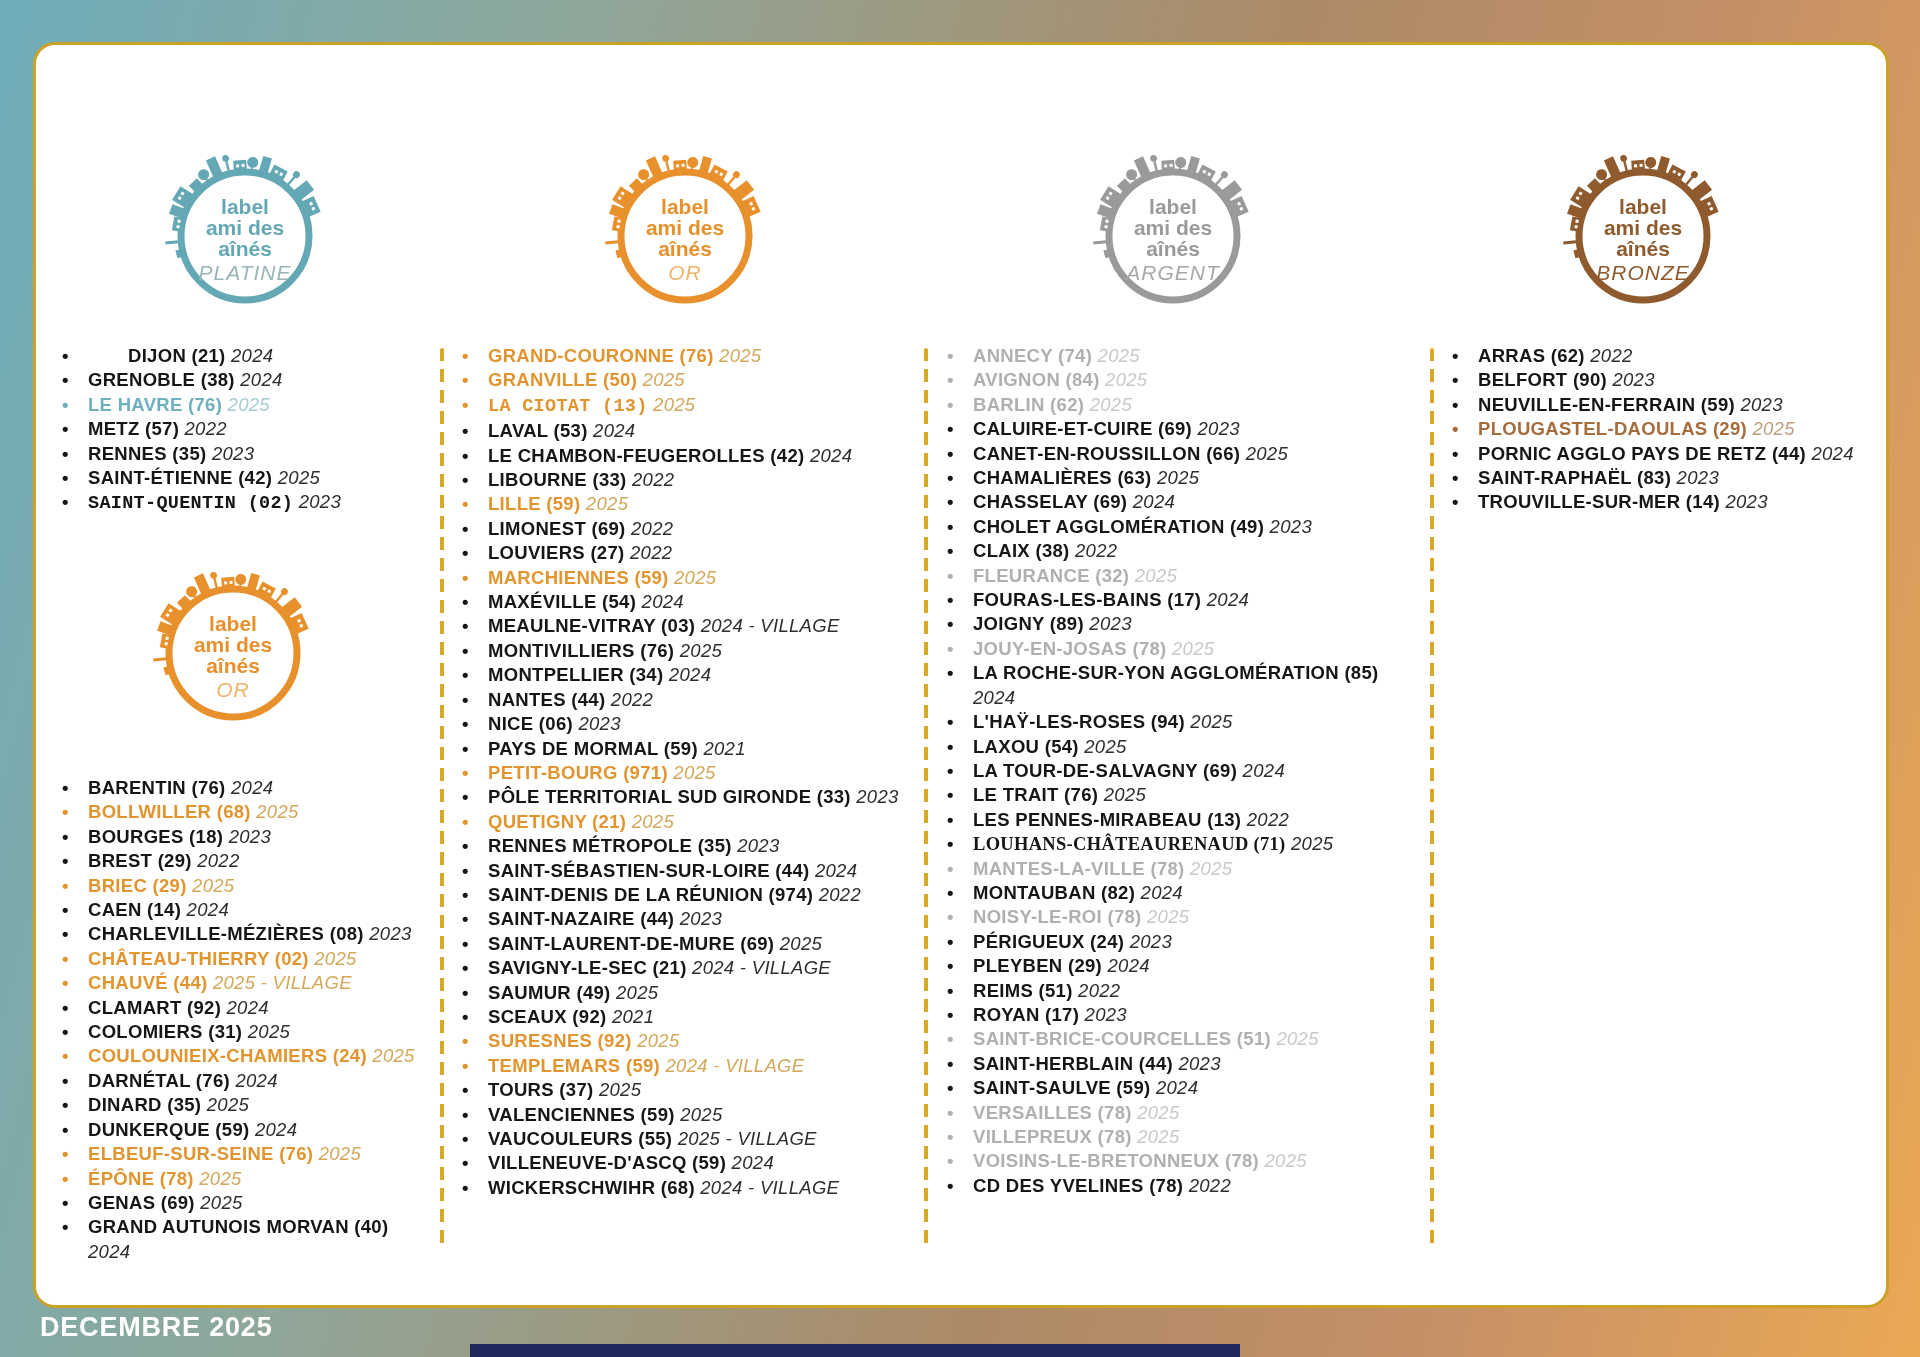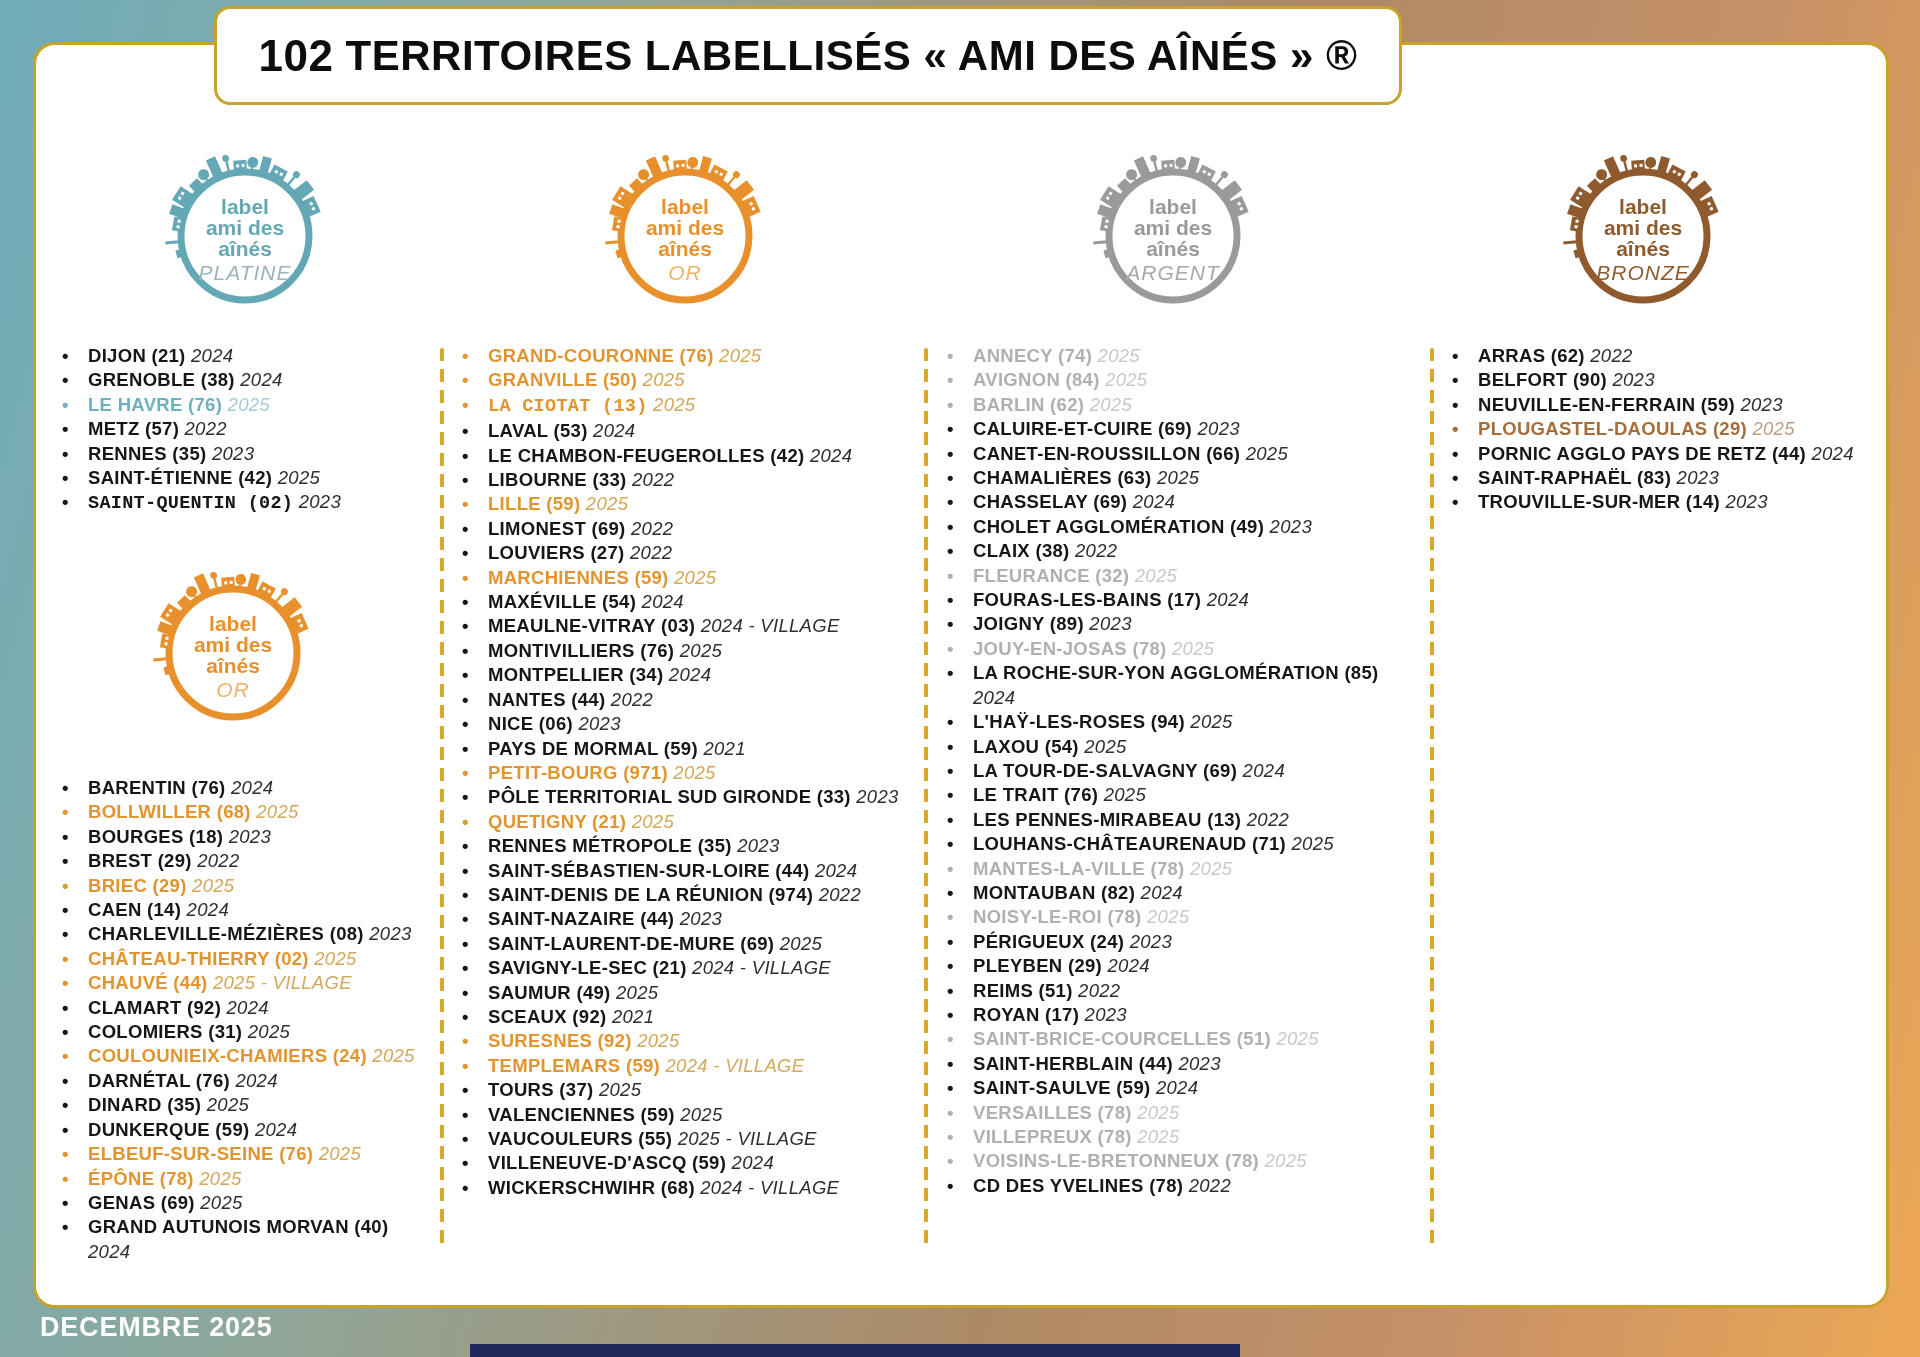--- a/index.html
+++ b/index.html
@@ -37,24 +37,20 @@
   .footer-date{position:absolute;left:40px;top:1312px;font-size:27px;font-weight:800;
     color:#ffffff;letter-spacing:.8px;z-index:6;}
   .navy-bar{position:absolute;left:470px;top:1344px;width:770px;height:13px;background:#20285C;}
 </style>
 </head>
 <body>
 
 <div id="canvas">
   <div class="main-card"></div>
 
-  <div class="title-card">
-    <span class="t-num">102</span>
-      <span class="t-rest"> TERRITOIRES LABELLISÉS « AMI DES AÎNÉS » ®</span>
-  </div>
 
   <div class="badge badge-platine">
       <svg viewBox="0 0 190 200" xmlns="http://www.w3.org/2000/svg">
     <circle cx="95" cy="108" r="64" fill="#ffffff" stroke="#64A8B5" stroke-width="7"></circle>
     <g transform="rotate(-105 95 108)">
           <rect x="91" y="37" width="8" height="8" fill="#64A8B5"></rect>
         </g>
         <g transform="rotate(-95 95 108)">
           <rect x="93.5" y="28" width="3" height="16" fill="#64A8B5"></rect>
         </g>
@@ -401,21 +397,21 @@
         <text x="95" y="86" text-anchor="middle" font-size="21" font-weight="700" fill="#8F5B2E">label</text>
         <text x="95" y="107" text-anchor="middle" font-size="21" font-weight="700" fill="#8F5B2E">ami des</text>
         <text x="95" y="128" text-anchor="middle" font-size="21" font-weight="700" fill="#8F5B2E">aînés</text>
         <text x="95" y="152" text-anchor="middle" font-size="21" font-style="italic" letter-spacing="1" fill="#8F5B2E">BRONZE</text>
       </svg>
     </div>
 
   <div class="list list-platine">
       <div class="row">
         <span class="blt" style="color: rgb(22, 22, 22);">•</span>
-        <span class="txt"><span class="nm" style="color: rgb(22, 22, 22);">DIJON (21)</span><span class="yr" style="color: rgb(46, 46, 46);"> 2024</span></span>
+        <span class="txt"><span class="nm" style="color: rgb(22, 22, 22); margin-left: 40px;">DIJON (21)</span><span class="yr" style="color: rgb(46, 46, 46);"> 2024</span></span>
       </div>
       <div class="row">
         <span class="blt" style="color: rgb(22, 22, 22);">•</span>
         <span class="txt"><span class="nm" style="color: rgb(22, 22, 22);">GRENOBLE (38)</span><span class="yr" style="color: rgb(46, 46, 46);"> 2024</span></span>
       </div>
       <div class="row">
         <span class="blt" style="color: rgb(111, 176, 190);">•</span>
         <span class="txt"><span class="nm" style="color: rgb(111, 176, 190);">LE HAVRE (76)</span><span class="yr" style="color: rgb(165, 203, 211);"> 2025</span></span>
       </div>
       <div class="row">
@@ -727,21 +723,21 @@
       <div class="row">
         <span class="blt" style="color: rgb(22, 22, 22);">•</span>
         <span class="txt"><span class="nm" style="color: rgb(22, 22, 22);">LE TRAIT (76)</span><span class="yr" style="color: rgb(46, 46, 46);"> 2025</span></span>
       </div>
       <div class="row">
         <span class="blt" style="color: rgb(22, 22, 22);">•</span>
         <span class="txt"><span class="nm" style="color: rgb(22, 22, 22);">LES PENNES-MIRABEAU (13)</span><span class="yr" style="color: rgb(46, 46, 46);"> 2022</span></span>
       </div>
       <div class="row">
         <span class="blt" style="color: rgb(22, 22, 22);">•</span>
-        <span class="txt"><span class="nm" style="color: rgb(22, 22, 22);">LOUHANS-CHÂTEAURENAUD (71)</span><span class="yr" style="color: rgb(46, 46, 46);"> 2025</span></span>
+        <span class="txt"><span class="nm" style="color: rgb(22, 22, 22); font-family: Liberation Serif, serif;">LOUHANS-CHÂTEAURENAUD (71)</span><span class="yr" style="color: rgb(46, 46, 46);"> 2025</span></span>
       </div>
       <div class="row">
         <span class="blt" style="color: rgb(176, 176, 176);">•</span>
         <span class="txt"><span class="nm" style="color: rgb(176, 176, 176);">MANTES-LA-VILLE (78)</span><span class="yr" style="color: rgb(201, 201, 201);"> 2025</span></span>
       </div>
       <div class="row">
         <span class="blt" style="color: rgb(22, 22, 22);">•</span>
         <span class="txt"><span class="nm" style="color: rgb(22, 22, 22);">MONTAUBAN (82)</span><span class="yr" style="color: rgb(46, 46, 46);"> 2024</span></span>
       </div>
       <div class="row">

